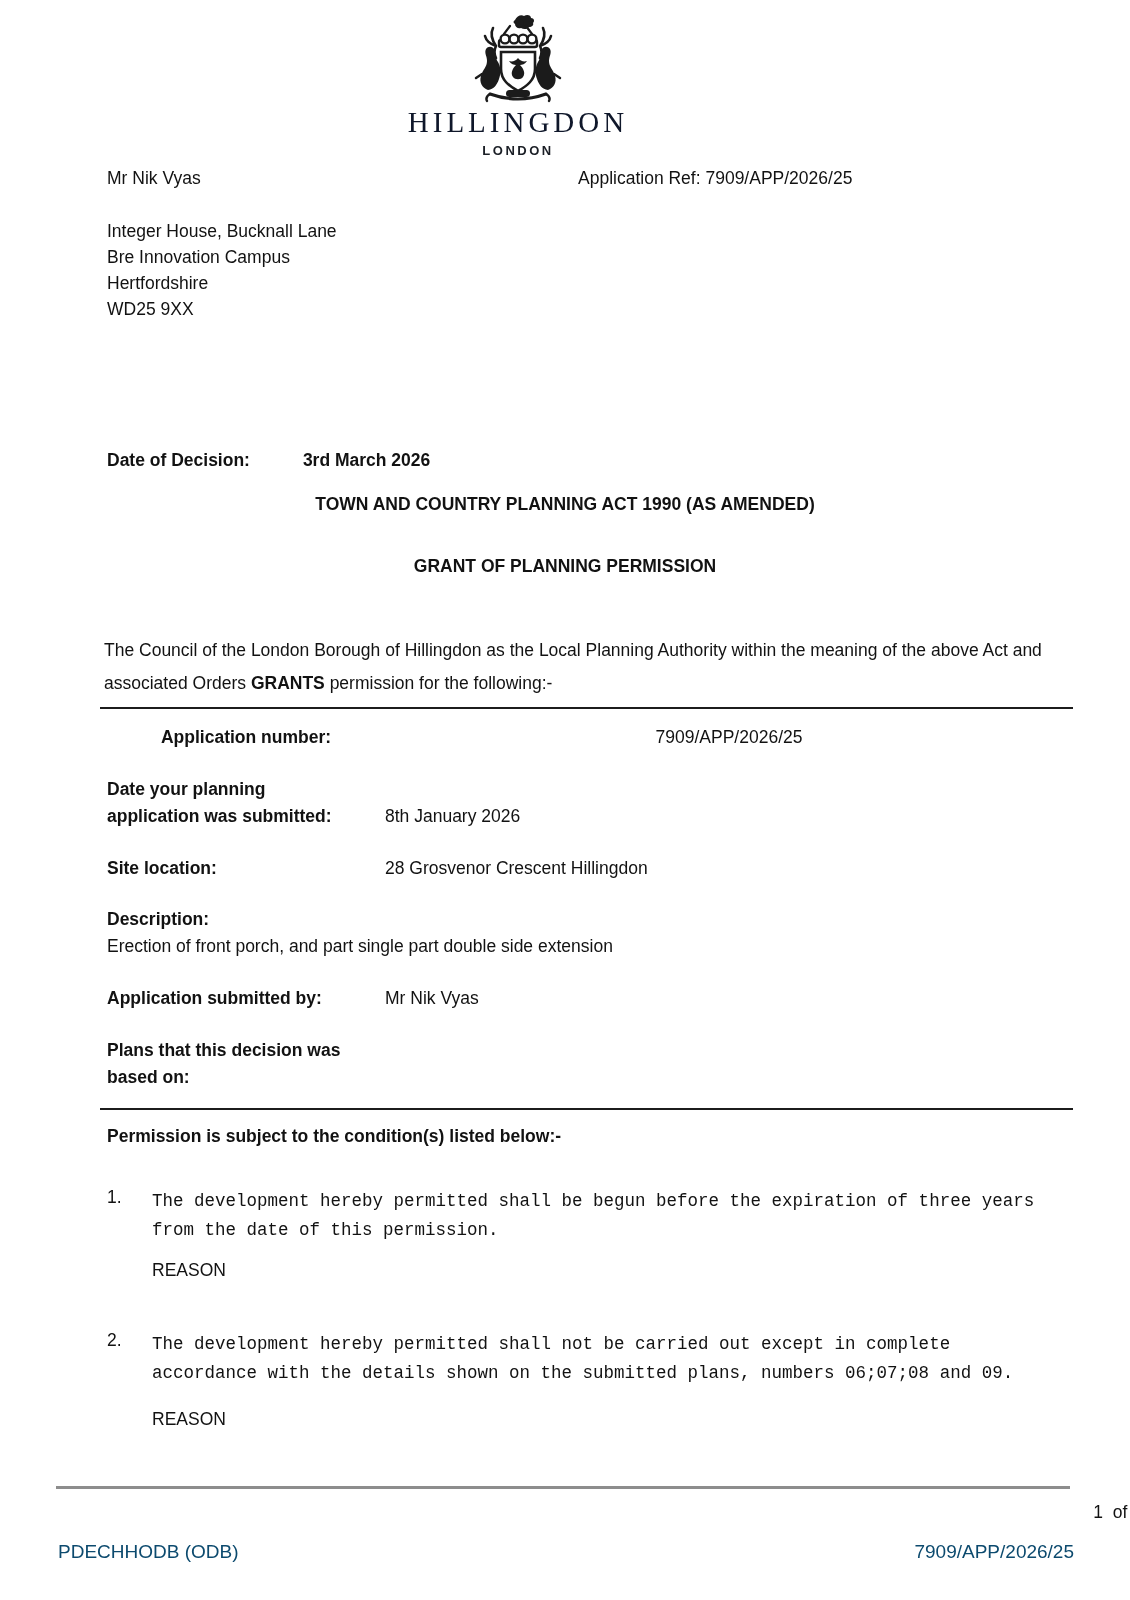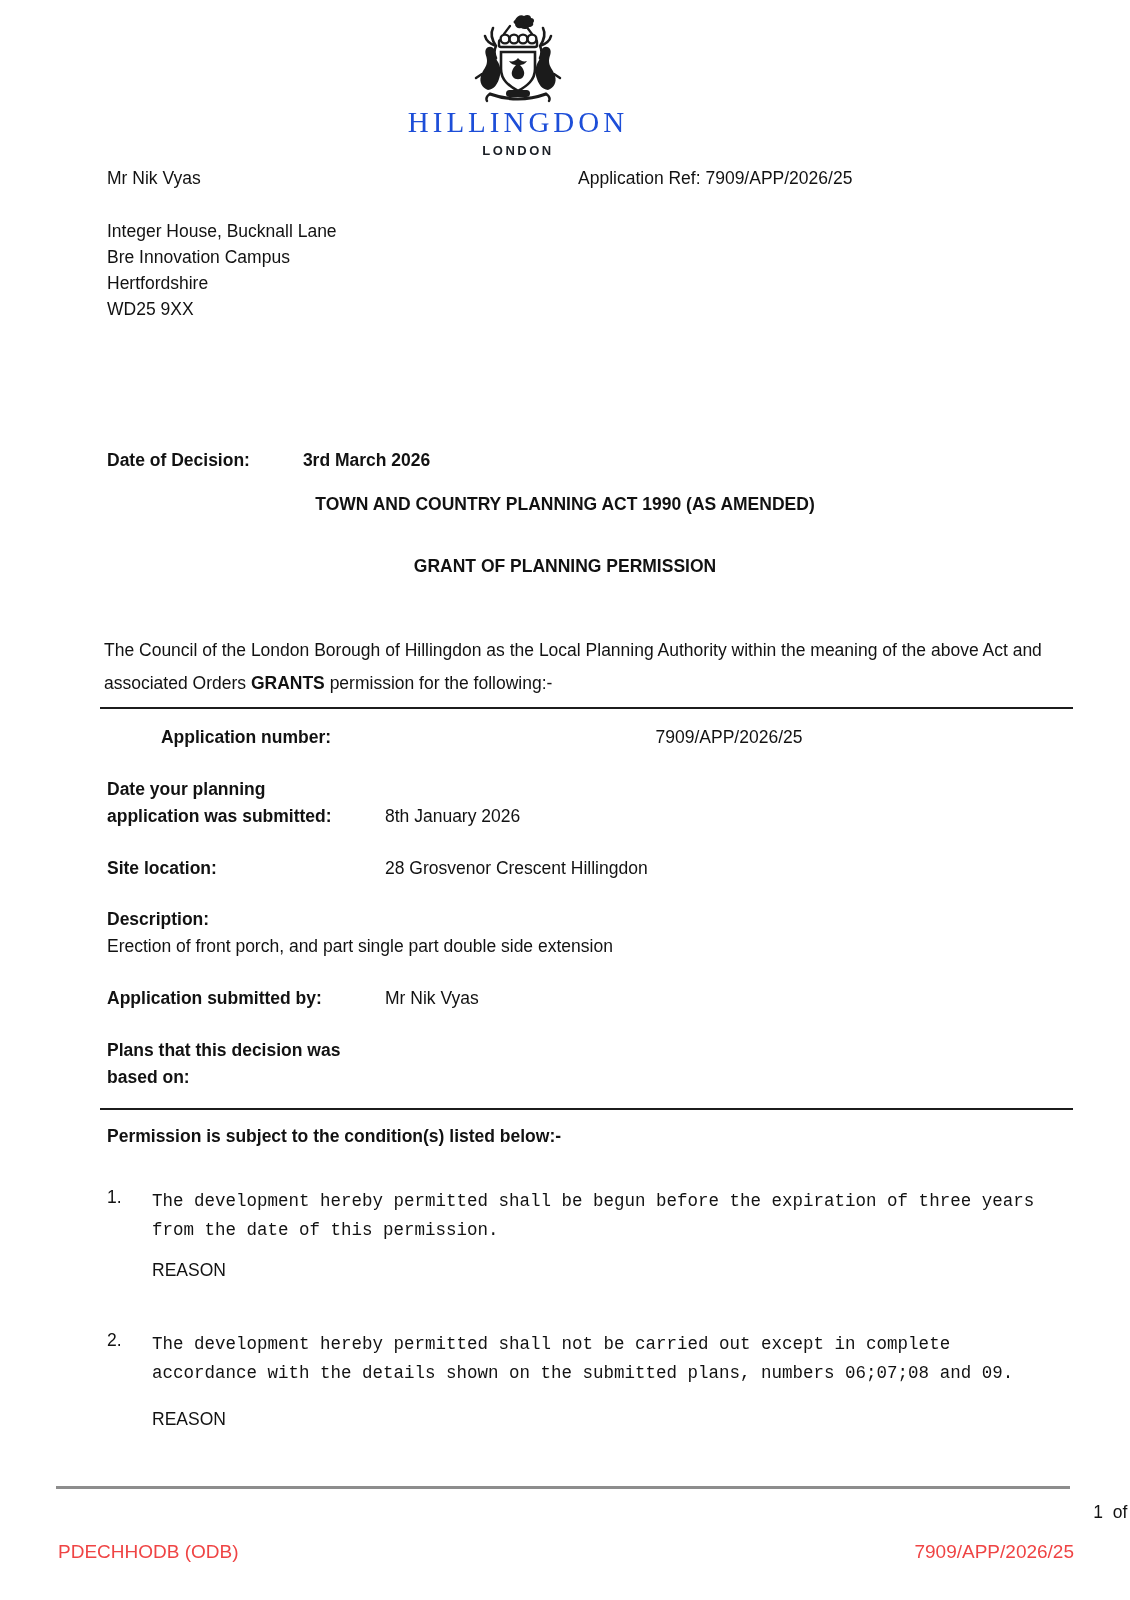--- a/index.html
+++ b/index.html
@@ -9,21 +9,21 @@
     font-family:"Liberation Sans", sans-serif;
     font-size:17.5px;line-height:1.2;
     overflow:hidden;
   }
   
   .header{position:absolute;top:12px;left:0;width:100%;text-align:center;}
   .logo{display:inline-block;transform:translateX(-47px);}
   .crest{display:block;margin:0 auto;}
   .wordmark{
     font-family:"Liberation Serif", serif;
-    font-size:29px;letter-spacing:4px;color:#1d4ed8;margin-top:1px;white-space:nowrap;
+    font-size:29px;letter-spacing:4px;color:#0f172a;margin-top:1px;white-space:nowrap;
   }
   .sub-wordmark{
     font-size:13px;font-weight:bold;letter-spacing:2.5px;color:#1b1f26;margin-top:3px;
   }
   
   .addressee-row{position:absolute;top:168px;left:107px;right:40px;display:flex;}
   .addressee-name{flex:0 0 471px;}
   .address-block{
     position:absolute;top:218px;left:107px;
     white-space:pre-line;line-height:26px;
@@ -55,21 +55,21 @@
   .cond-body{flex:1;line-height:28.5px;font-family:Liberation Mono, monospace;}
   .reason{position:absolute;left:152px;line-height:28px;}
   .reason-1{top:1256px;}
   .reason-2{top:1405px;}
   
   .footer-rule{position:absolute;top:1486px;left:56px;width:1014px;height:3px;background:#8d8d8d;}
   .page-number{position:absolute;top:1502px;left:12px;width:100%;text-align:right;white-space:pre;}
   .footer-row{
     position:absolute;top:1541px;left:58px;right:56px;
     display:flex;justify-content:space-between;
-    color:#ef4444;font-size:19px;
+    color:#0c4a6e;font-size:19px;
   }
 </style>
 </head>
 <body>
 
 <div class="page">
 
   <div class="header">
     <div class="logo">
       <svg class="crest" width="120" height="92" viewBox="0 0 120 92" fill="none" xmlns="http://www.w3.org/2000/svg">

